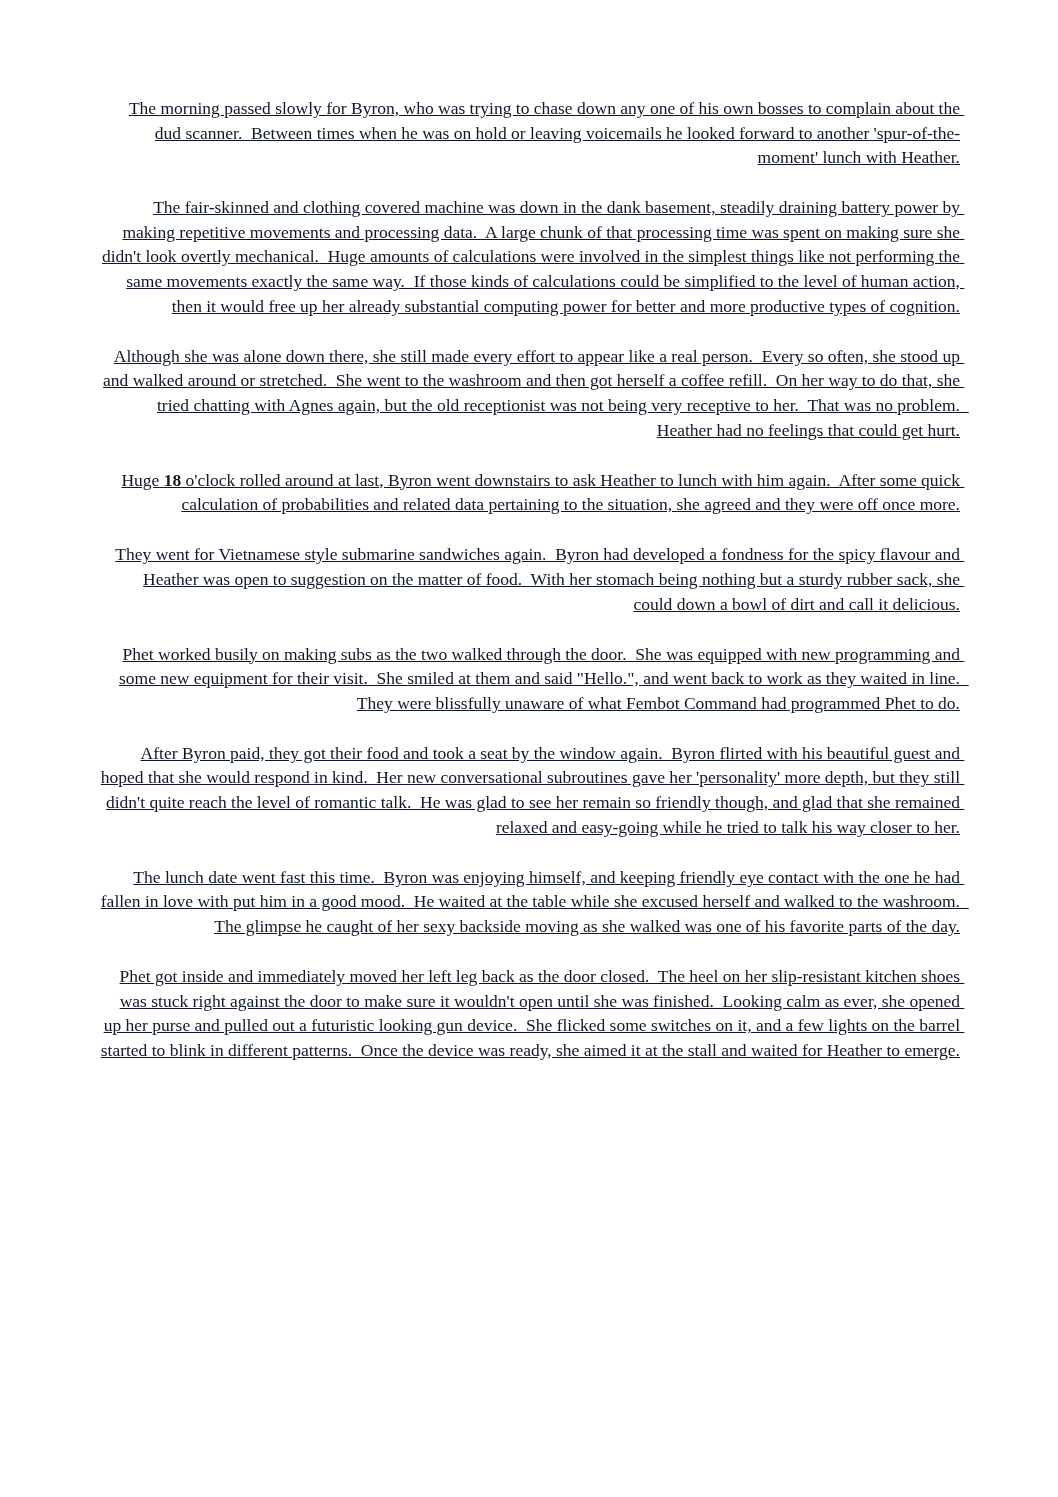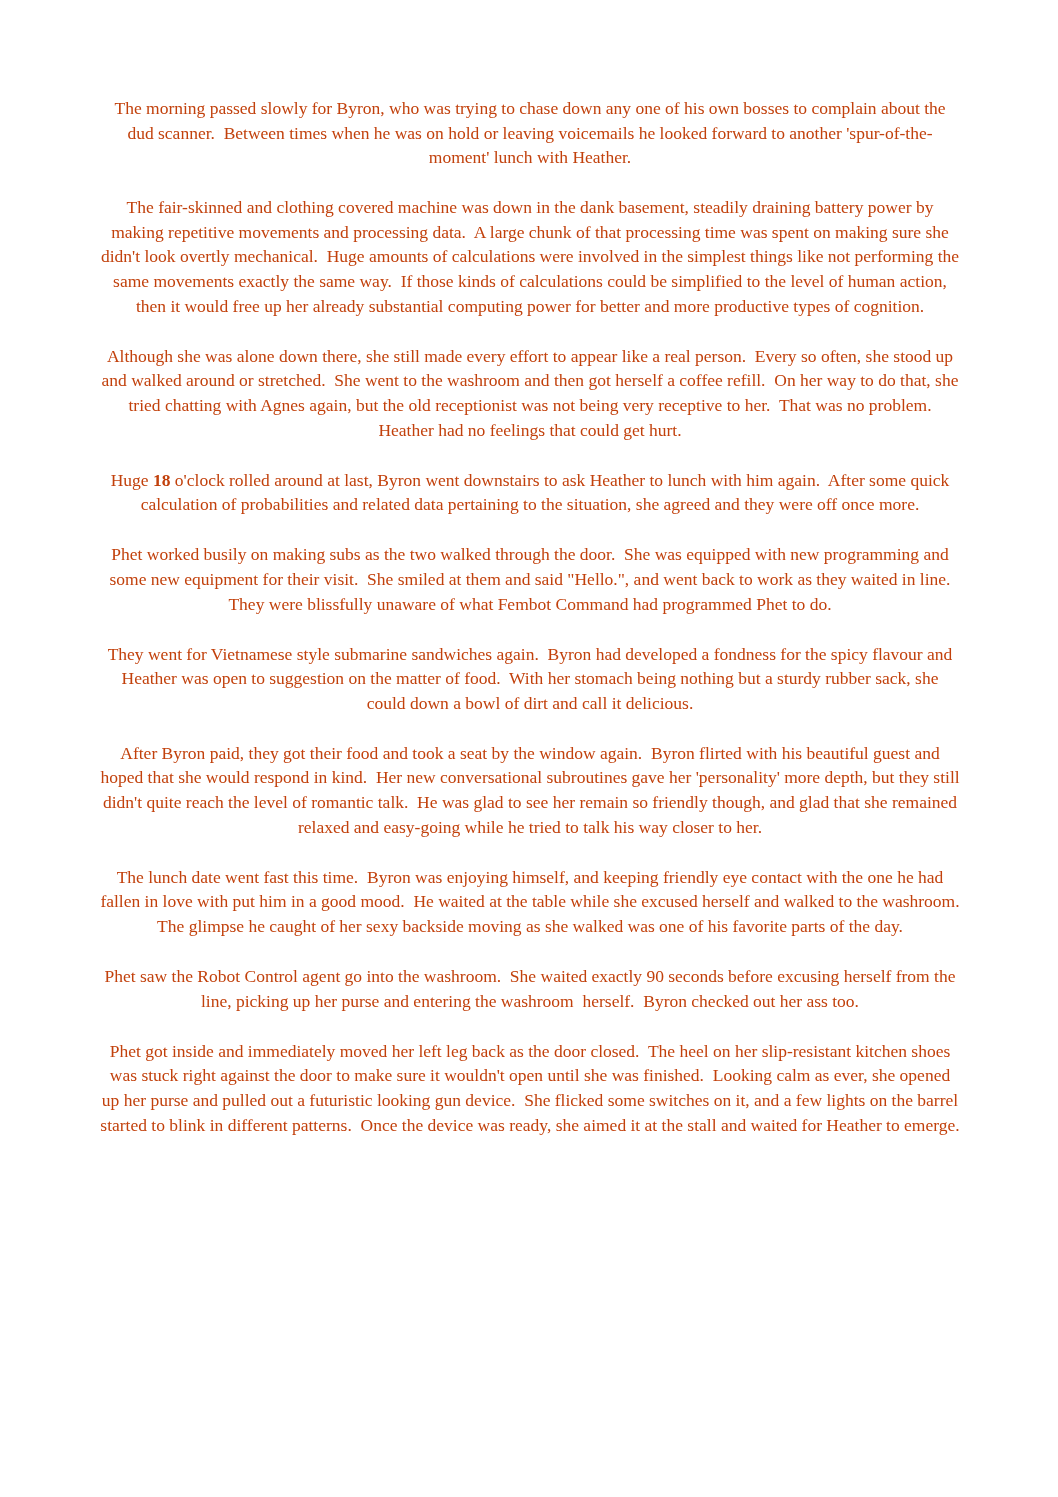--- a/index.html
+++ b/index.html
@@ -19,36 +19,36 @@
     width: 1058px;
     height: 1497px;
     padding: 96px 98px 0 100px;
     background: #ffffff;
   }
   .doc-body p {
     margin: 0 0 25.5px 0;
     font-size: 17.5px;
     line-height: 24.6px;
     white-space: pre-wrap;
-    text-align: center;
-    color: #c2410c;
+    text-align: right;
+    color: #0f172a;
+    text-decoration: underline;
   }
   .doc-body p span.b {
     font-weight: bold;
   }
 </style>
 </head>
 <body>
 
 <div class="page">
   <div class="doc-body">
       <p><span>The morning passed slowly for Byron, who was trying to chase down any one of his own bosses to complain about the dud scanner.  Between times when he was on hold or leaving voicemails he looked forward to another 'spur-of-the-moment' lunch with Heather.</span></p>
       <p><span>The fair-skinned and clothing covered machine was down in the dank basement, steadily draining battery power by making repetitive movements and processing data.  A large chunk of that processing time was spent on making sure she didn't look overtly mechanical.  Huge amounts of calculations were involved in the simplest things like not performing the same movements exactly the same way.  If those kinds of calculations could be simplified to the level of human action, then it would free up her already substantial computing power for better and more productive types of cognition.</span></p>
       <p><span>Although she was alone down there, she still made every effort to appear like a real person.  Every so often, she stood up and walked around or stretched.  She went to the washroom and then got herself a coffee refill.  On her way to do that, she tried chatting with Agnes again, but the old receptionist was not being very receptive to her.  That was no problem.  Heather had no feelings that could get hurt.</span></p>
       <p><span>Huge </span><span class="b">18</span><span> o'clock rolled around at last, Byron went downstairs to ask Heather to lunch with him again.  After some quick calculation of probabilities and related data pertaining to the situation, she agreed and they were off once more.</span></p>
+      <p><span>They went for Vietnamese style submarine sandwiches again.  Byron had developed a fondness for the spicy flavour and Heather was open to suggestion on the matter of food.  With her stomach being nothing but a sturdy rubber sack, she could down a bowl of dirt and call it delicious.</span></p>
       <p><span>Phet worked busily on making subs as the two walked through the door.  She was equipped with new programming and some new equipment for their visit.  She smiled at them and said "Hello.", and went back to work as they waited in line.  They were blissfully unaware of what Fembot Command had programmed Phet to do.</span></p>
-      <p><span>They went for Vietnamese style submarine sandwiches again.  Byron had developed a fondness for the spicy flavour and Heather was open to suggestion on the matter of food.  With her stomach being nothing but a sturdy rubber sack, she could down a bowl of dirt and call it delicious.</span></p>
       <p><span>After Byron paid, they got their food and took a seat by the window again.  Byron flirted with his beautiful guest and hoped that she would respond in kind.  Her new conversational subroutines gave her 'personality' more depth, but they still didn't quite reach the level of romantic talk.  He was glad to see her remain so friendly though, and glad that she remained relaxed and easy-going while he tried to talk his way closer to her.</span></p>
       <p><span>The lunch date went fast this time.  Byron was enjoying himself, and keeping friendly eye contact with the one he had fallen in love with put him in a good mood.  He waited at the table while she excused herself and walked to the washroom.  The glimpse he caught of her sexy backside moving as she walked was one of his favorite parts of the day.</span></p>
-      <p><span>Phet saw the Robot Control agent go into the washroom.  She waited exactly 90 seconds before excusing herself from the line, picking up her purse and entering the washroom  herself.  Byron checked out her ass too.</span></p>
       <p><span>Phet got inside and immediately moved her left leg back as the door closed.  The heel on her slip-resistant kitchen shoes was stuck right against the door to make sure it wouldn't open until she was finished.  Looking calm as ever, she opened up her purse and pulled out a futuristic looking gun device.  She flicked some switches on it, and a few lights on the barrel started to blink in different patterns.  Once the device was ready, she aimed it at the stall and waited for Heather to emerge.</span></p>
     </div>
 </div>
 
 </body></html>

